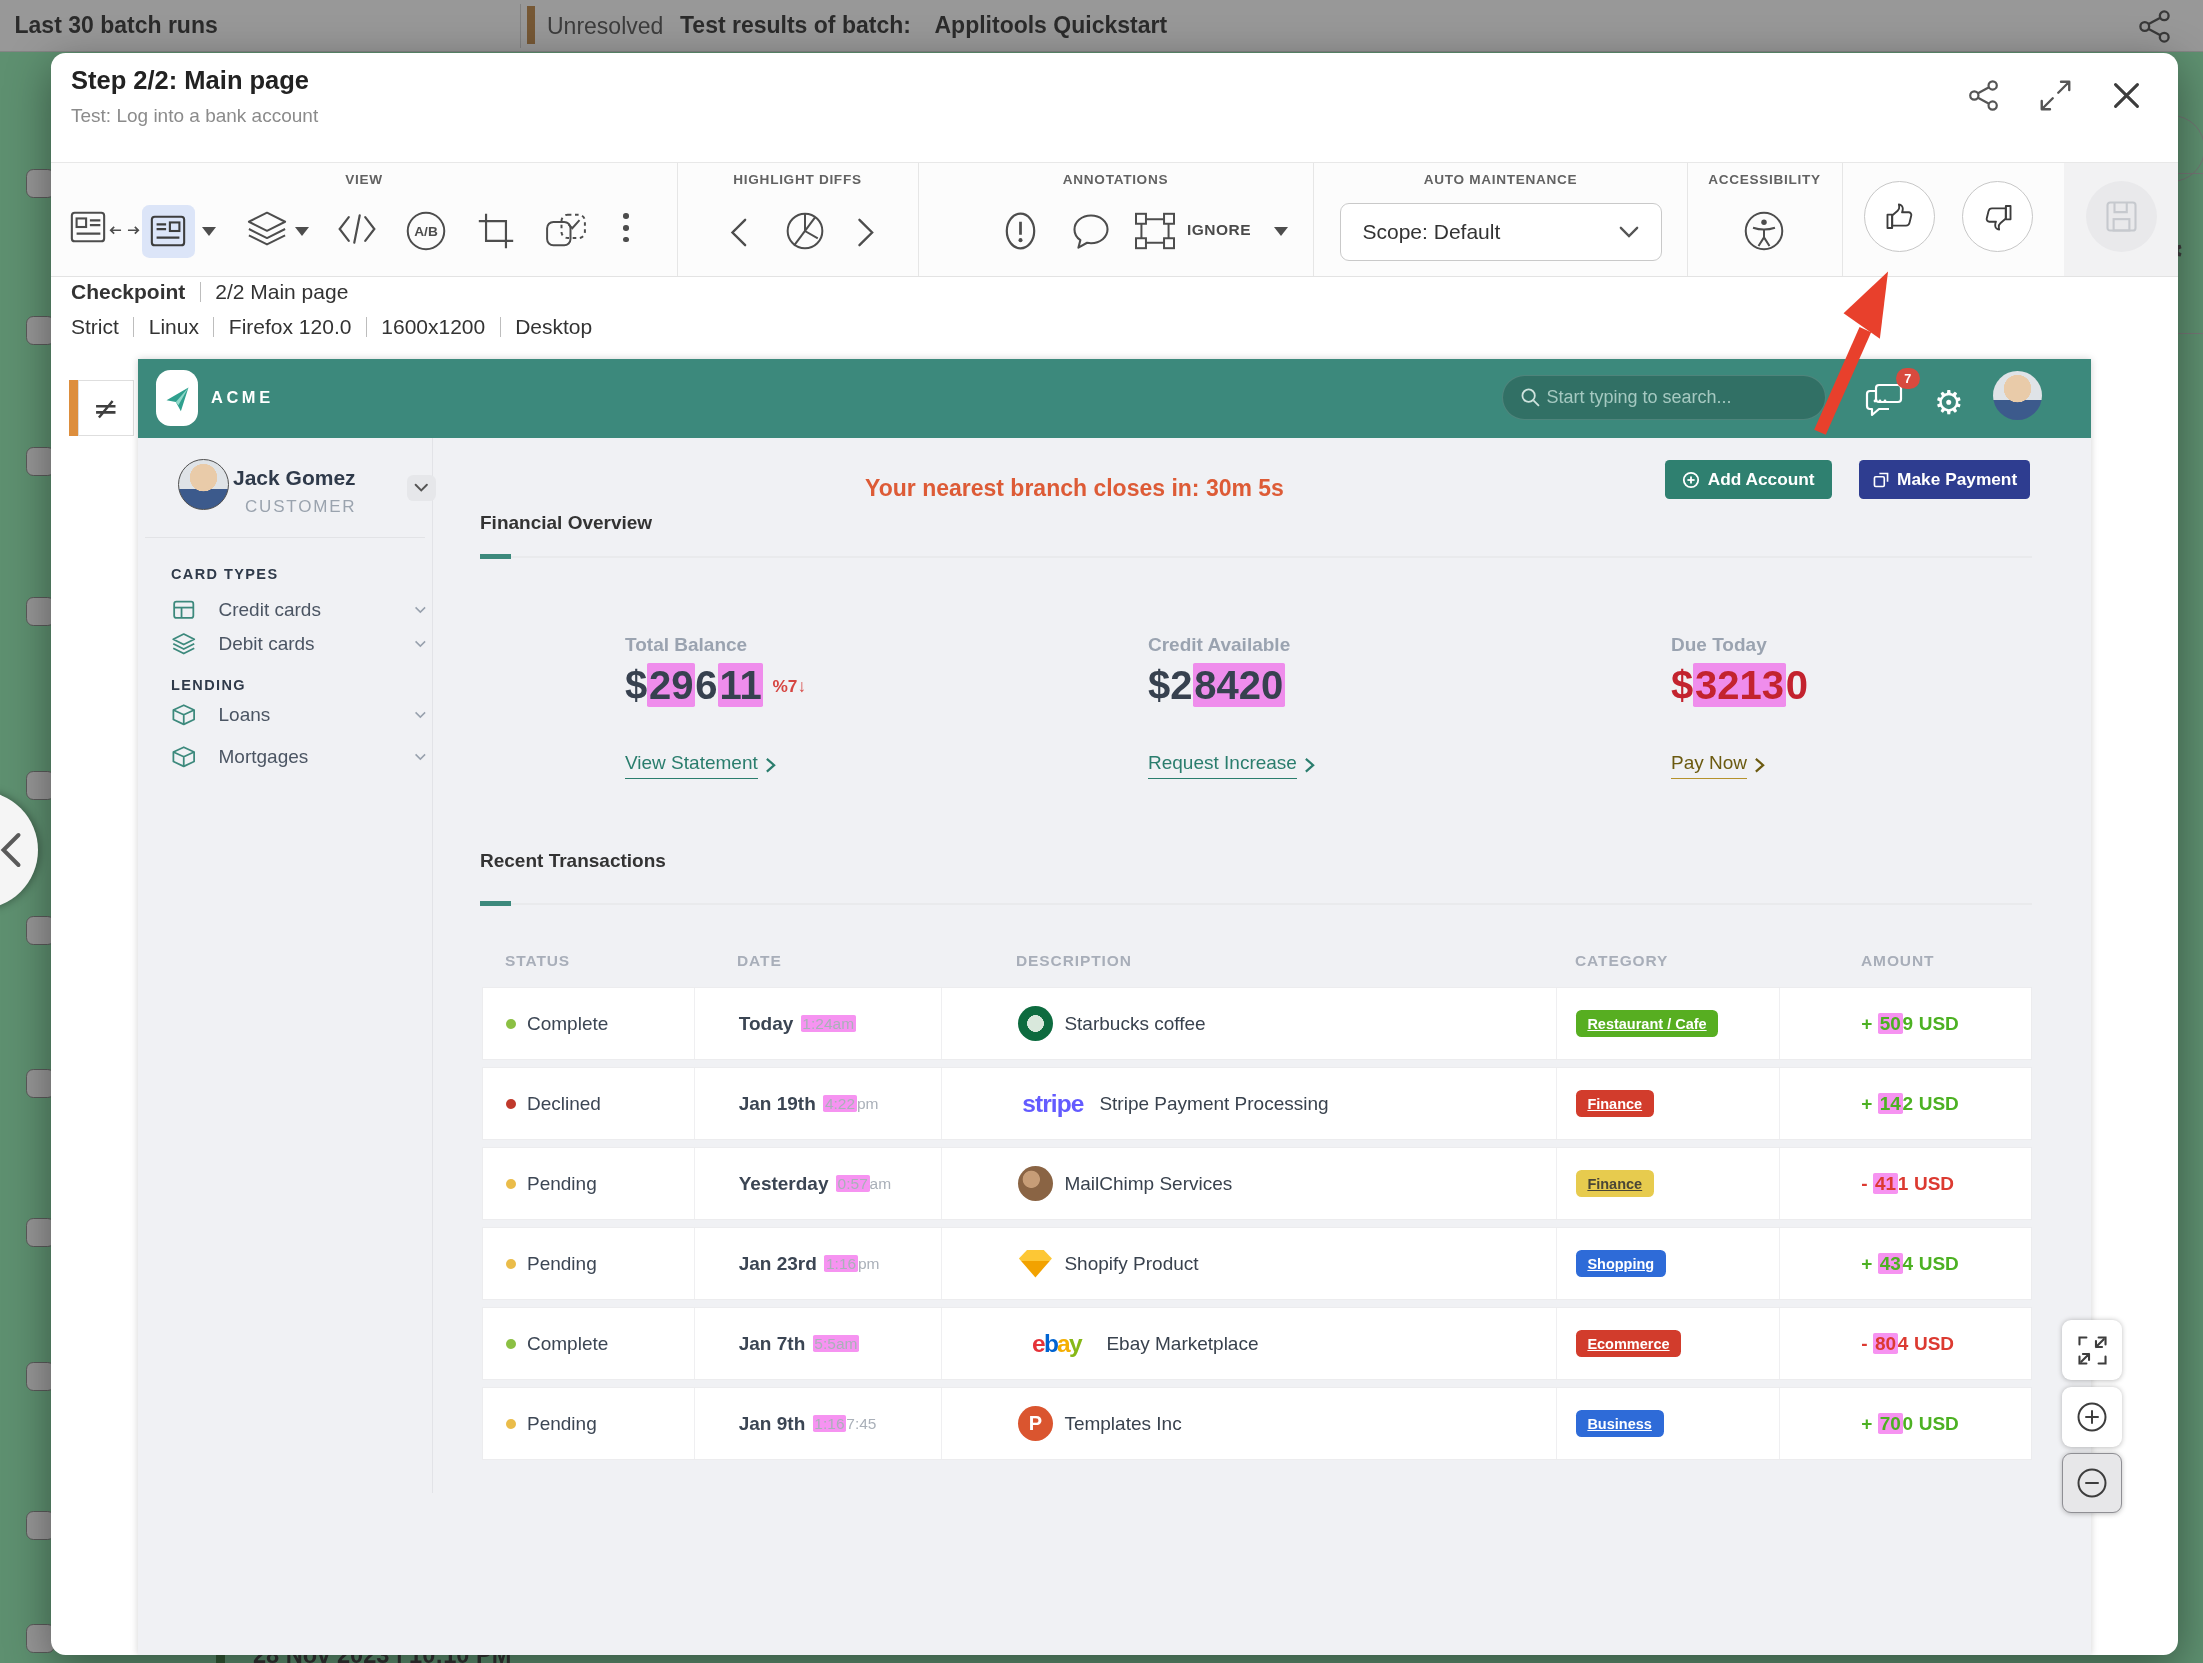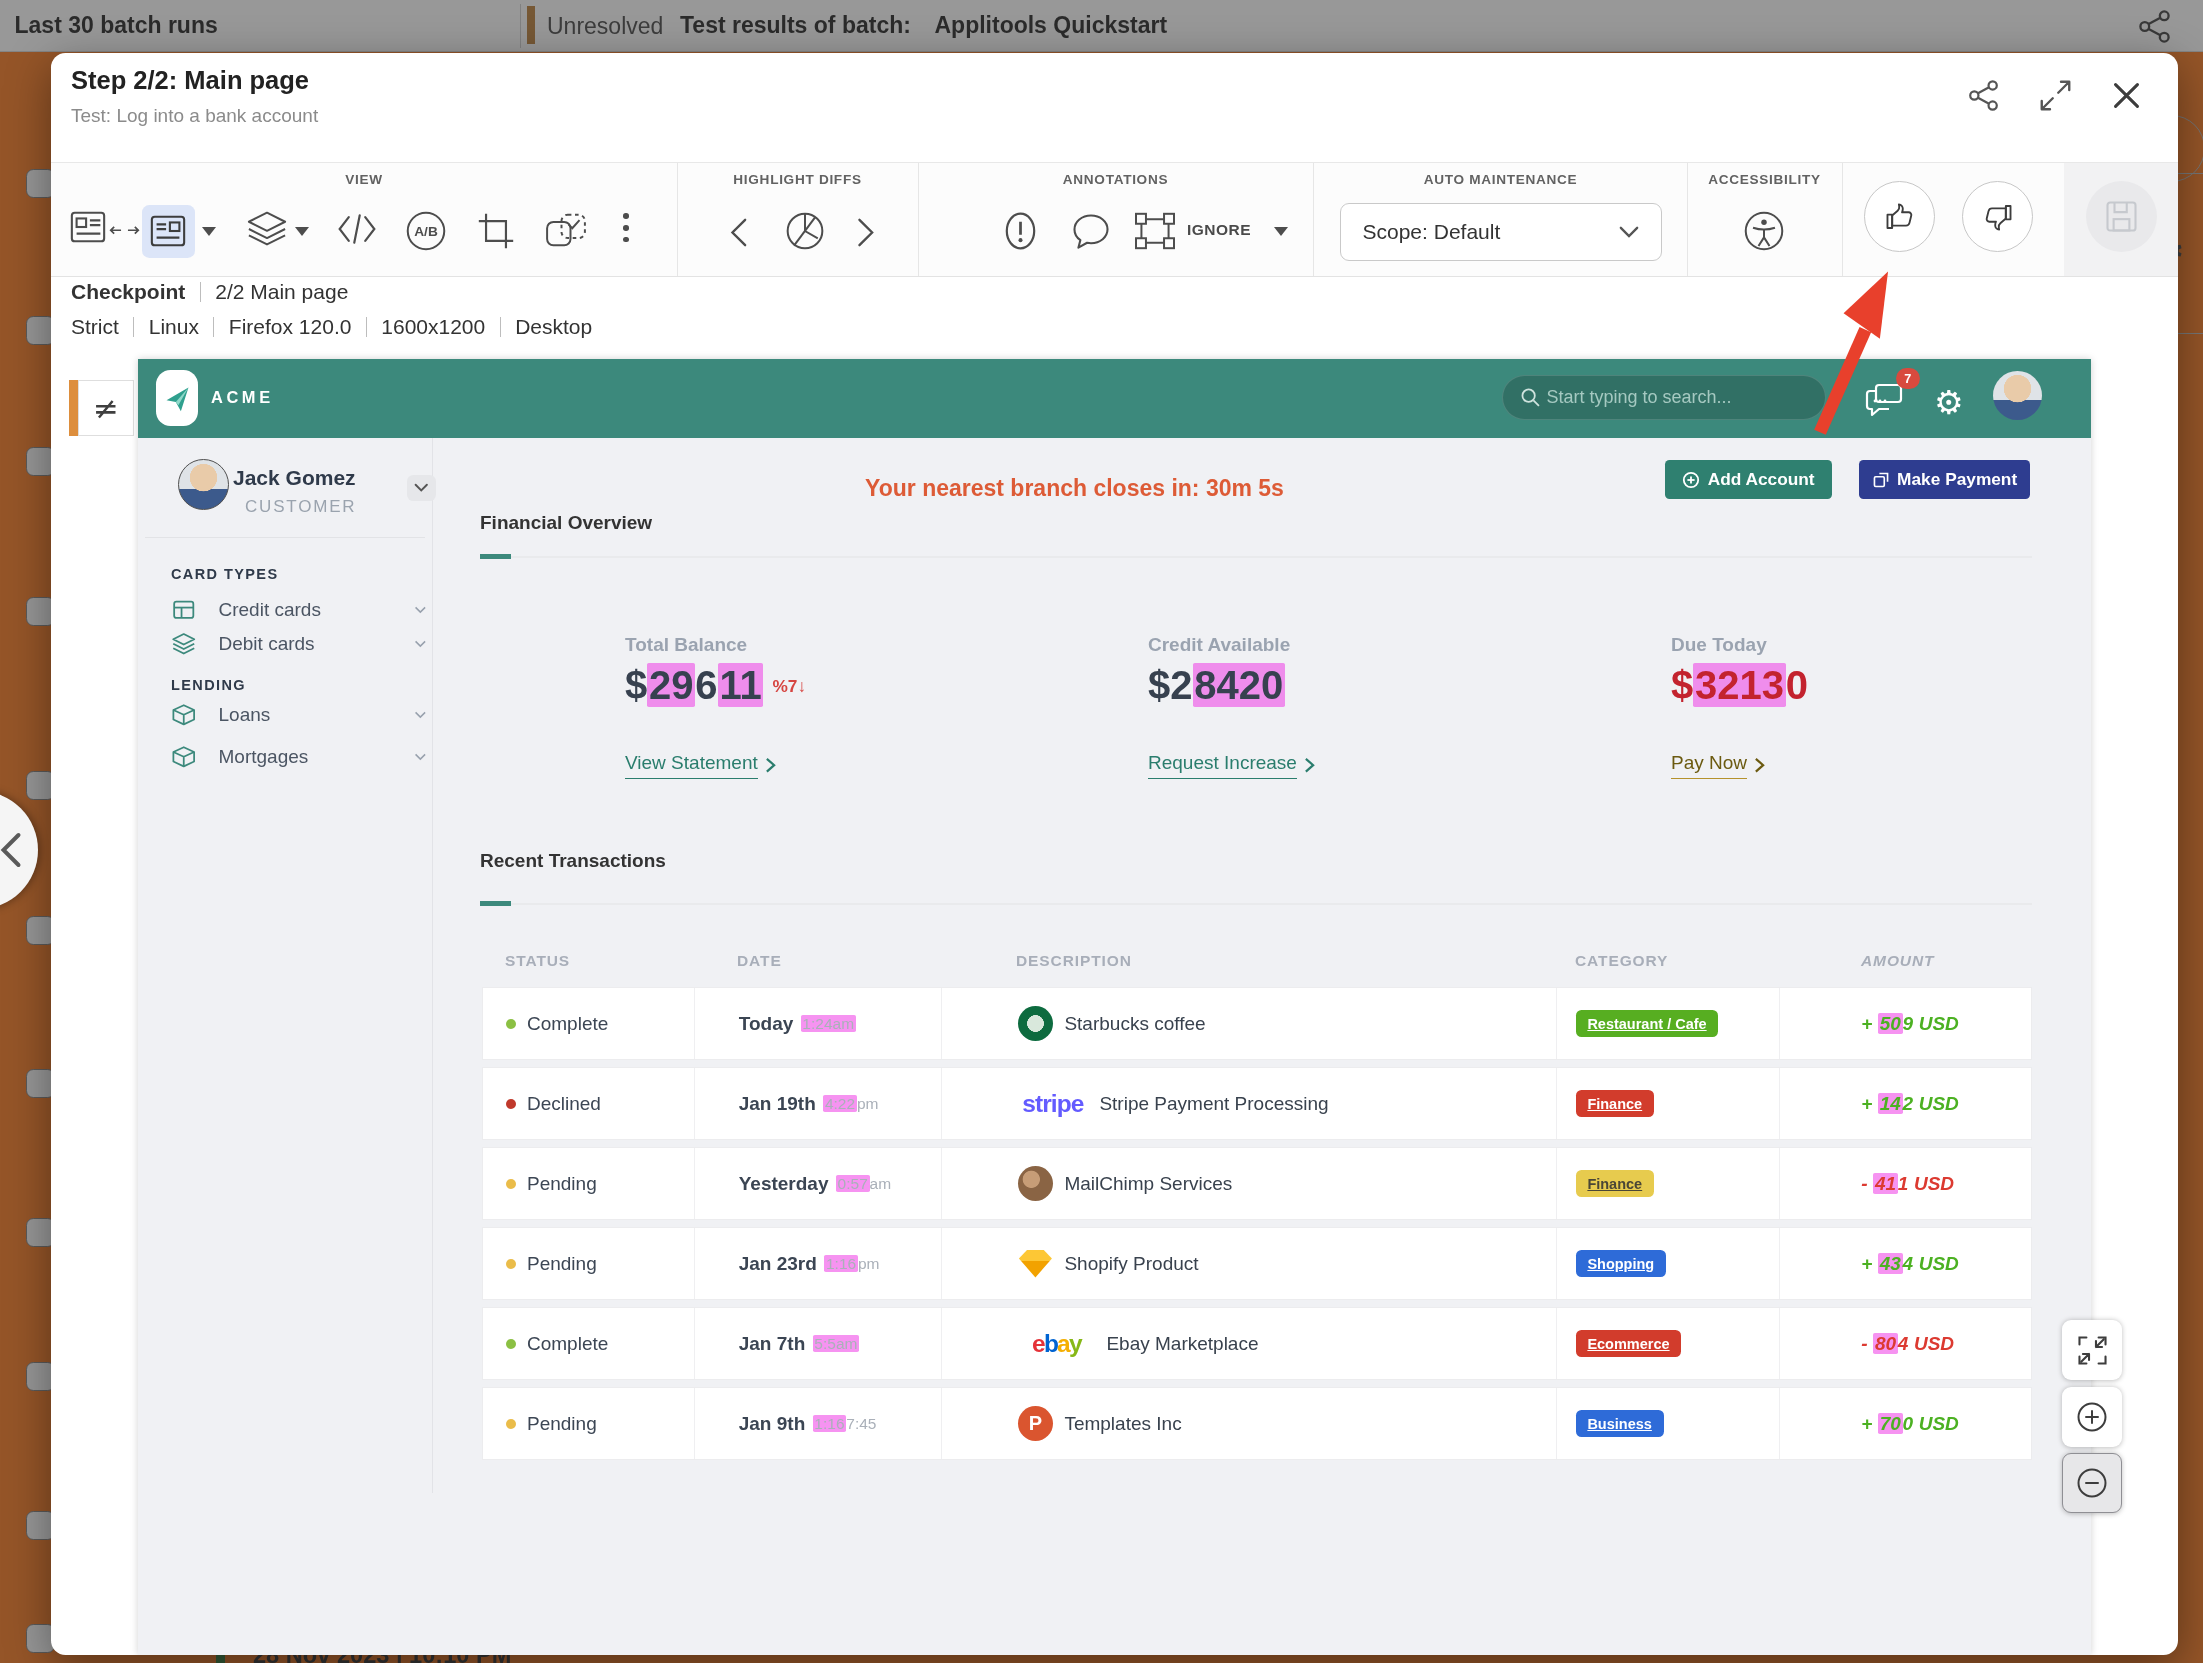--- a/index.html
+++ b/index.html
@@ -1,16 +1,16 @@
 <!DOCTYPE html>
 <html style="font-size:14.5px"><head>
 <meta charset="utf-8">
 <style>
   html,body{margin:0;padding:0;background:#222;}
-  .canvas{position:relative;width:2204px;height:1664px;background:#f97316;overflow:hidden;
+  .canvas{position:relative;width:2204px;height:1664px;background:#86efac;overflow:hidden;
           font-family:"Liberation Sans",sans-serif;color:#333;}
   .abs{position:absolute;}
   svg{display:block;}
   
   .backdrop{position:absolute;inset:0;z-index:1;}
   .topbar{position:absolute;left:0;top:0;width:2204px;height:51px;background:#fff;border-bottom:0.9px solid #d8d8d8;}
   .topbar-title{position:absolute;left:14.5px;top:11.8px;font-size:23px;font-weight:bold;color:#1c1c1c;}
   .topbar-vline{position:absolute;left:520px;top:3.6px;width:0.9px;height:44px;background:#cfcfcf;}
   .unresolved-bar{position:absolute;left:527px;top:6.4px;width:8.2px;height:38px;background:#b97a31;}
   .unresolved-txt{position:absolute;left:547px;top:12.7px;font-size:23px;color:#3f3f3f;}
@@ -106,21 +106,21 @@
   .link.gold .txt{border-bottom-color:#b5922c;}
   .thead{position:absolute;left:344px;top:593px;width:1550px;height:36px;display:flex;}
   .thead div{font-size:15.5px;font-weight:bold;color:#a8aeb9;letter-spacing:0.9px;box-sizing:border-box;}
   .trow{position:absolute;left:344px;width:1550px;height:73px;background:#fff;border:0.9px solid #ececee;box-sizing:border-box;display:flex;}
   .tc{height:100%;display:flex;align-items:center;box-sizing:border-box;}
   .tc+.tc{border-left:0.9px solid #efeff1;}
   .w1{width:211px;padding-left:23px;}
   .w2{width:248px;padding-left:44px;}
   .w3{width:615px;padding-left:75px;}
   .w4{width:224px;padding-left:19px;}
-  .w5{width:252px;padding-left:81px;font-style:italic;}
+  .w5{width:252px;padding-left:81px;}
   .dot{width:10px;height:10px;border-radius:50%;margin-right:11px;flex:none;}
   .dot-green{background:#8bc043;} .dot-red{background:#c0392b;} .dot-amber{background:#eabc49;}
   .st{font-size:19px;color:#3c4654;}
   .dte{font-size:19px;font-weight:600;color:#3b4553;}
   .tme{font-size:15.5px;color:#aab0b9;margin-left:7.3px;}
   .merch{font-size:19px;color:#39424e;margin-left:11px;}
   .bdg{border-radius:5.5px;padding:5.5px 11.8px;font-size:14.5px;font-weight:bold;color:#fff;text-decoration:underline;}
   .bdg-green{background:#57ae21;} .bdg-red{background:#d23c2c;} .bdg-blue{background:#2e6bd8;}
   .bdg-yellow{background:#e7cb4e;color:#4a4636;}
   .amt{font-size:19px;font-weight:bold;white-space:nowrap;}

